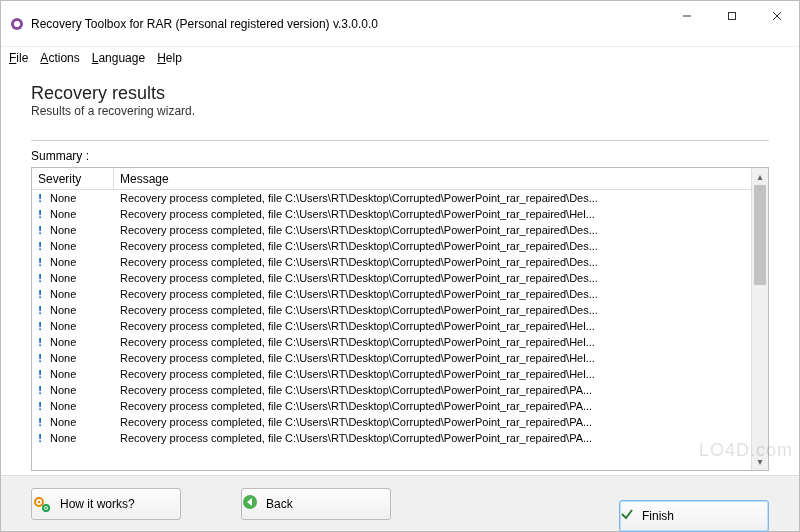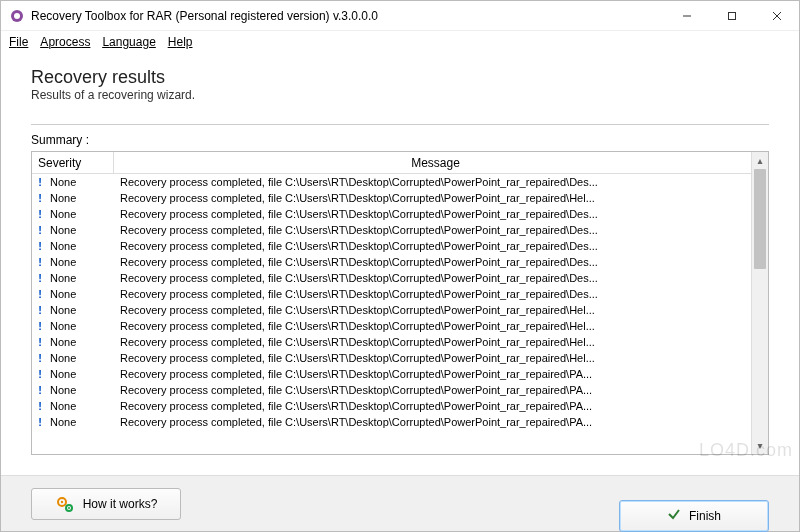--- a/index.html
+++ b/index.html
@@ -13,21 +13,21 @@
       position: relative;
     }
     .window {
       width: 800px;
       height: 532px;
       background: #fff;
       border: 1px solid #bbb;
       position: relative;
     }
     .titlebar {
-      height: 30px;
+      height: 46px;
       display: flex;
       align-items: center;
       padding-left: 8px;
       background: #fff;
       border-bottom: 1px solid #eee;
     }
     .titlebar-icon {
       width: 16px; height: 16px;
       margin-right: 6px;
       display: inline-flex; align-items: center; justify-content: center;
@@ -41,21 +41,21 @@
       cursor: default;
     }
     .menubar {
       height: 22px;
       display: flex;
       align-items: center;
       padding: 0 8px;
       gap: 12px;
       font-size: 12px;
     }
-    .menu-item { cursor: default; text-decoration: underline; }
+    .menu-item { cursor: default; }
     .menu-item .ul { text-decoration: underline; }
     .header-area {
       padding: 14px 30px 12px 30px;
     }
     .page-title { font-size: 18px; font-weight: 400; color: #222; }
     .page-subtitle { font-size: 12px; color: #333; }
     .divider { border: none; border-top: 1px solid #ccc; margin: 10px 30px 8px 30px; }
     .summary-label { margin: 0 30px 4px 30px; font-size: 12px; }
     .table-wrap {
       margin: 0 30px;
@@ -71,21 +71,21 @@
     }
     .thead {
       display: flex;
       background: #fff;
       border-bottom: 1px solid #ddd;
       height: 22px;
       align-items: center;
       font-size: 12px;
     }
     .th-sev { width: 82px; padding-left: 6px; border-right: 1px solid #ddd; height: 100%; display:flex; align-items:center;}
-    .th-msg { flex: 1; padding-left: 6px; text-align: center; }
+    .th-msg { flex: 1; padding-left: 6px; }
     .tbody {
       position: absolute;
       top: 22px; left: 0; right: 0; bottom: 0;
       overflow: hidden;
     }
     .trow {
       display: flex;
       height: 16px;
       align-items: center;
       font-size: 11px;
@@ -114,21 +114,21 @@
       gap: 60px;
     }
     .btn {
       height: 32px;
       min-width: 150px;
       background: linear-gradient(#fdfdfd,#f0f0f0);
       border: 1px solid #bbb;
       border-radius: 3px;
       display: flex;
       align-items: center;
-      justify-content: center;
+      justify-content: flex-start;
       gap: 8px;
       font-size: 12px;
       cursor: default;
     }
     .btn.focus { border: 1px solid #7eb4ea; box-shadow: inset 0 0 0 1px #bde0ff; margin-top: 24px; }
     .spacer { flex: 1; }
     .watermark {
       position: absolute;
       right: 6px; bottom: 70px;
       font-size: 18px; color: rgba(0,0,0,0.12);
@@ -165,21 +165,21 @@
         <svg width="10" height="10" viewBox="0 0 10 10">
             <line x1="1" y1="1" x2="9" y2="9" stroke="#333" stroke-width="1"></line>
             <line x1="9" y1="1" x2="1" y2="9" stroke="#333" stroke-width="1"></line>
           </svg>
       </div>
     </div>
   </div>
 
   <div class="menubar">
     <span class="menu-item"><span class="ul">F</span><span>ile</span></span>
-    <span class="menu-item"><span class="ul">A</span><span>process</span></span>
+    <span class="menu-item"><span class="ul">A</span><span>ctions</span></span>
     <span class="menu-item"><span class="ul">L</span><span>anguage</span></span>
     <span class="menu-item"><span class="ul">H</span><span>elp</span></span>
   </div>
 
   <div class="header-area">
     <div class="page-title">Recovery results</div>
     <div class="page-subtitle">Results of a recovering wizard.</div>
   </div>
 
   <hr class="divider">
@@ -289,20 +289,29 @@
           <g fill="none" stroke-width="2">
             <circle cx="7" cy="7" r="4" stroke="#e68a00"></circle>
               <circle cx="7" cy="7" r="1.2" fill="#e68a00"></circle>
             <circle cx="14" cy="13" r="3" stroke="#1aa34a"></circle>
               <circle cx="14" cy="13" r="1" fill="#1aa34a"></circle>
           </g>
         </svg>
       </span>
       <span>How it works?</span>
     </div>
+    <div class="btn">
+      <span>
+        <svg width="16" height="16" viewBox="0 0 16 16">
+            <circle cx="8" cy="8" r="7" fill="#4caf50"></circle>
+            <path d="M10 4 L5 8 L10 12 Z" fill="#fff"></path>
+          </svg>
+      </span>
+      <span>Back</span>
+    </div>
     <div class="spacer"></div>
     <div class="btn focus">
       <span>
         <svg width="14" height="14" viewBox="0 0 14 14">
             <path d="M2 7 L6 11 L12 3" fill="none" stroke="#2e7d32" stroke-width="2"></path>
           </svg>
       </span>
       <span>Finish</span>
     </div>
   </div>

